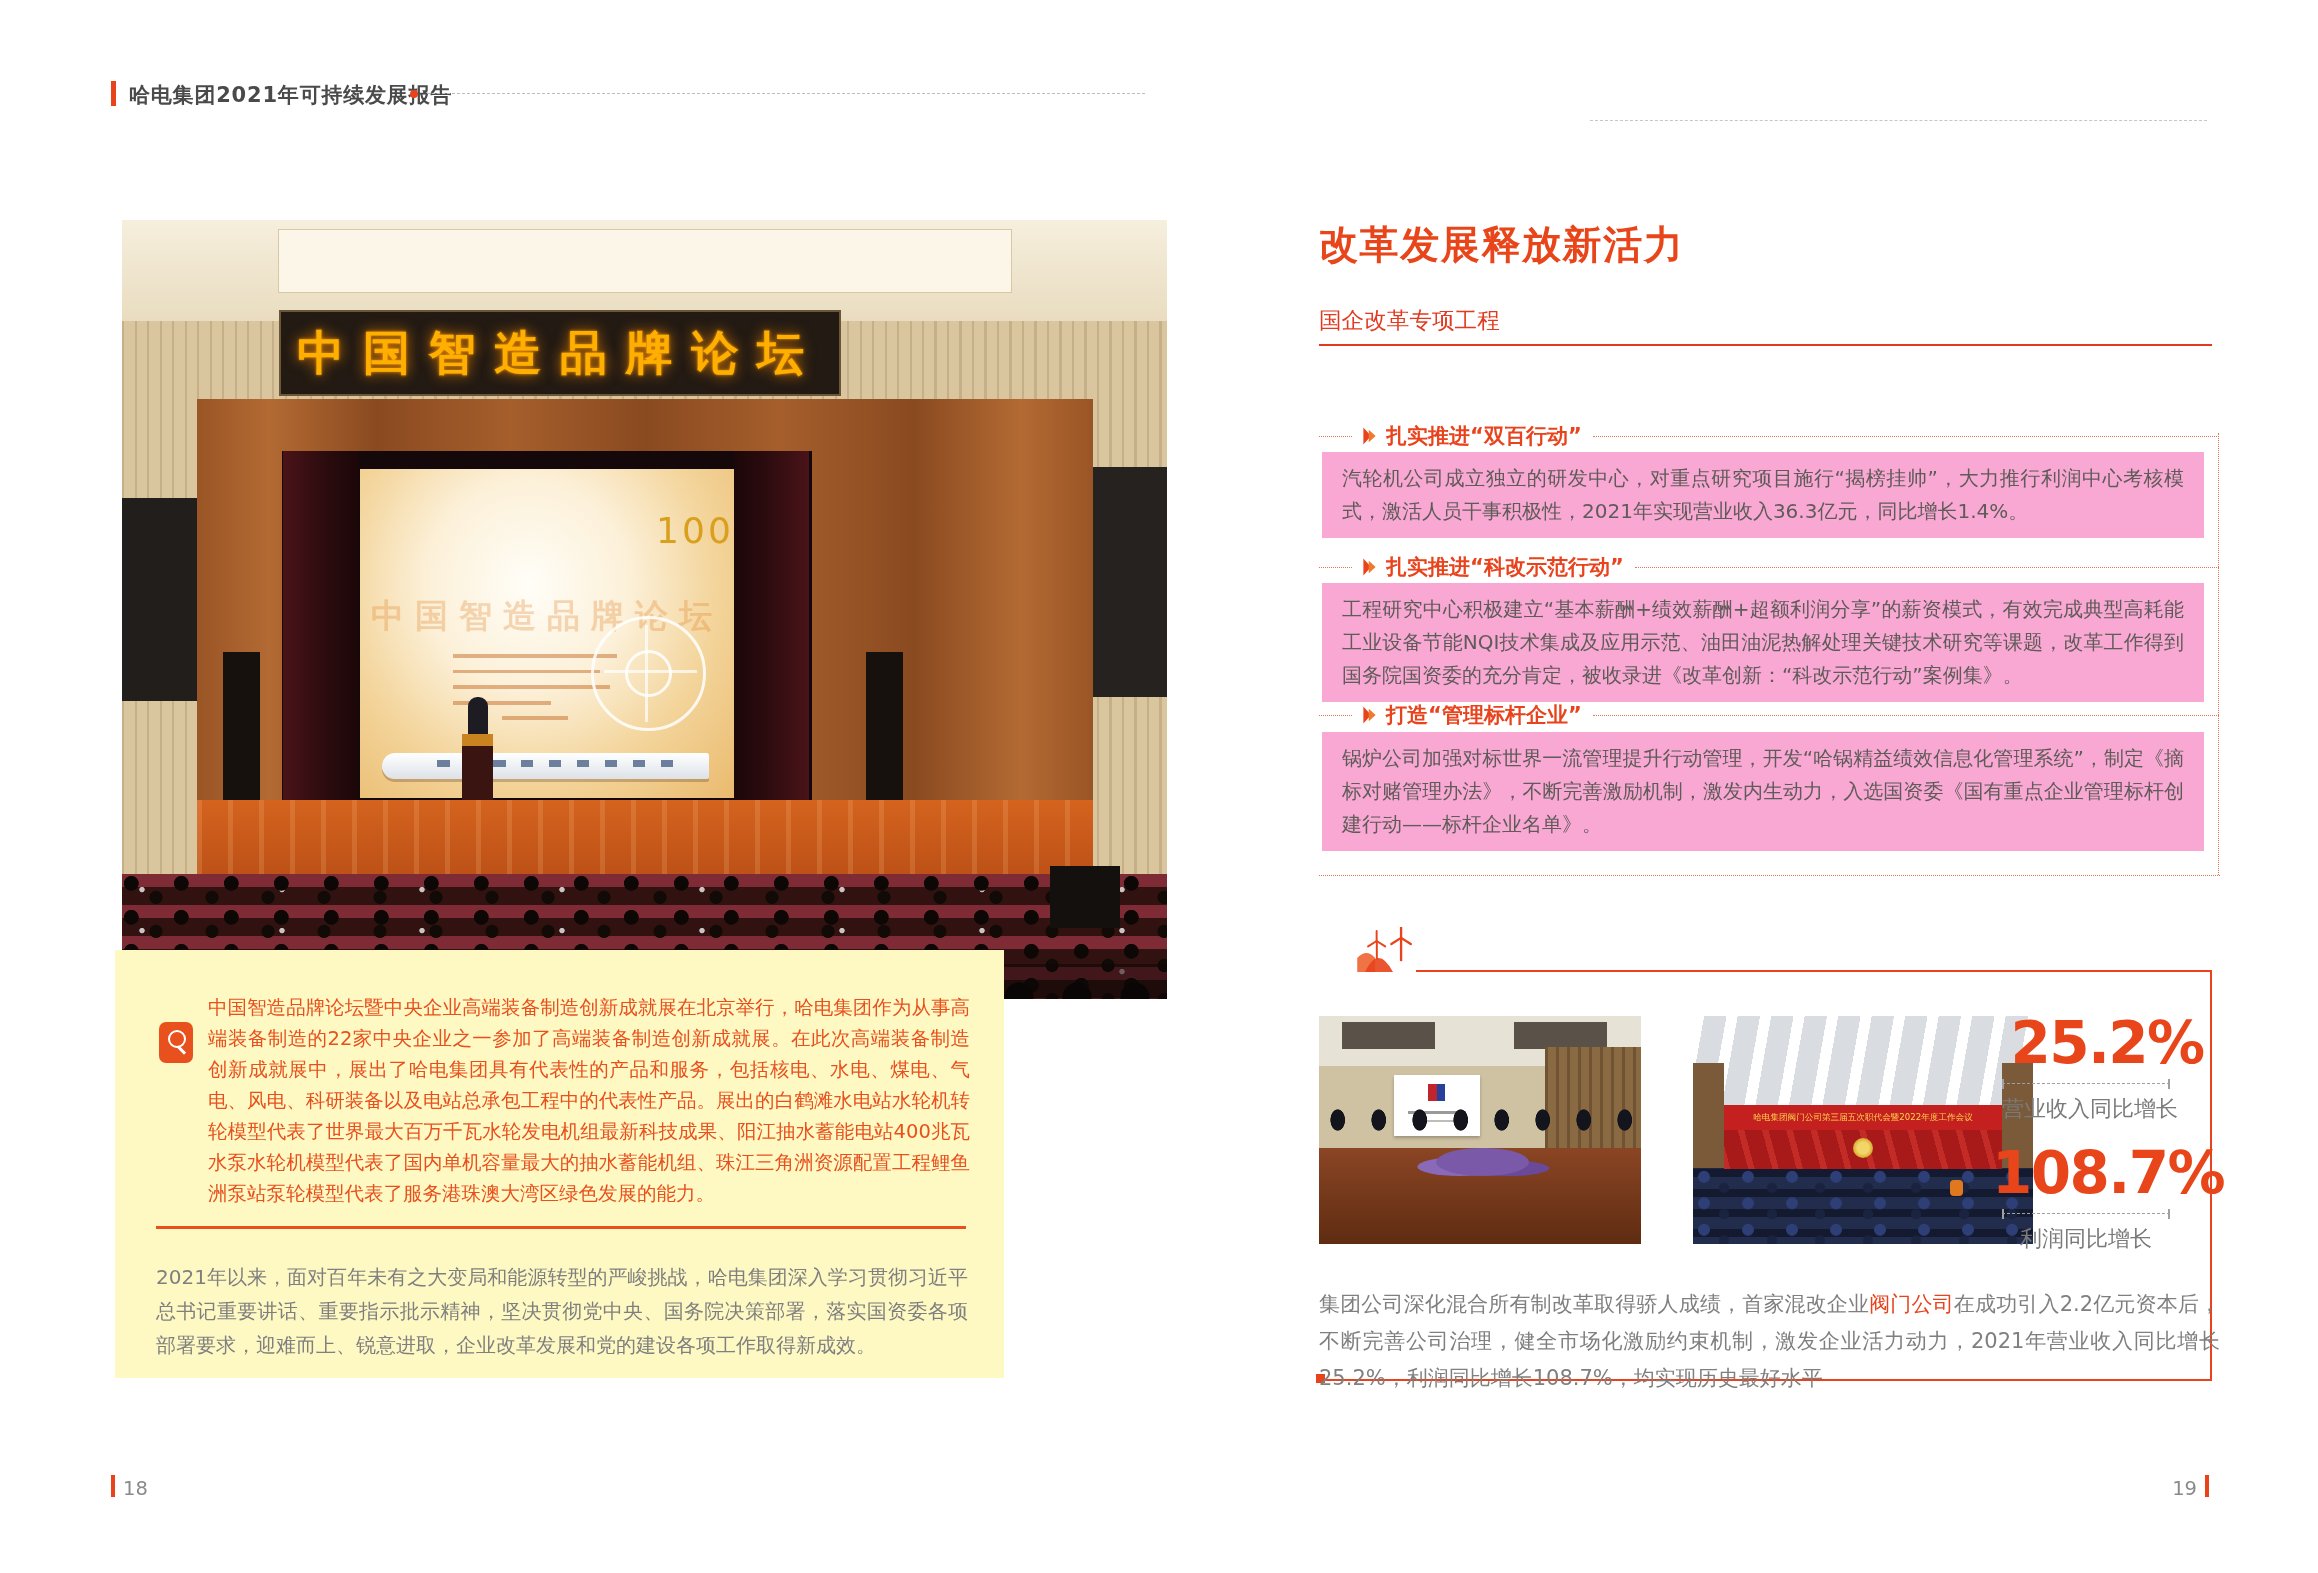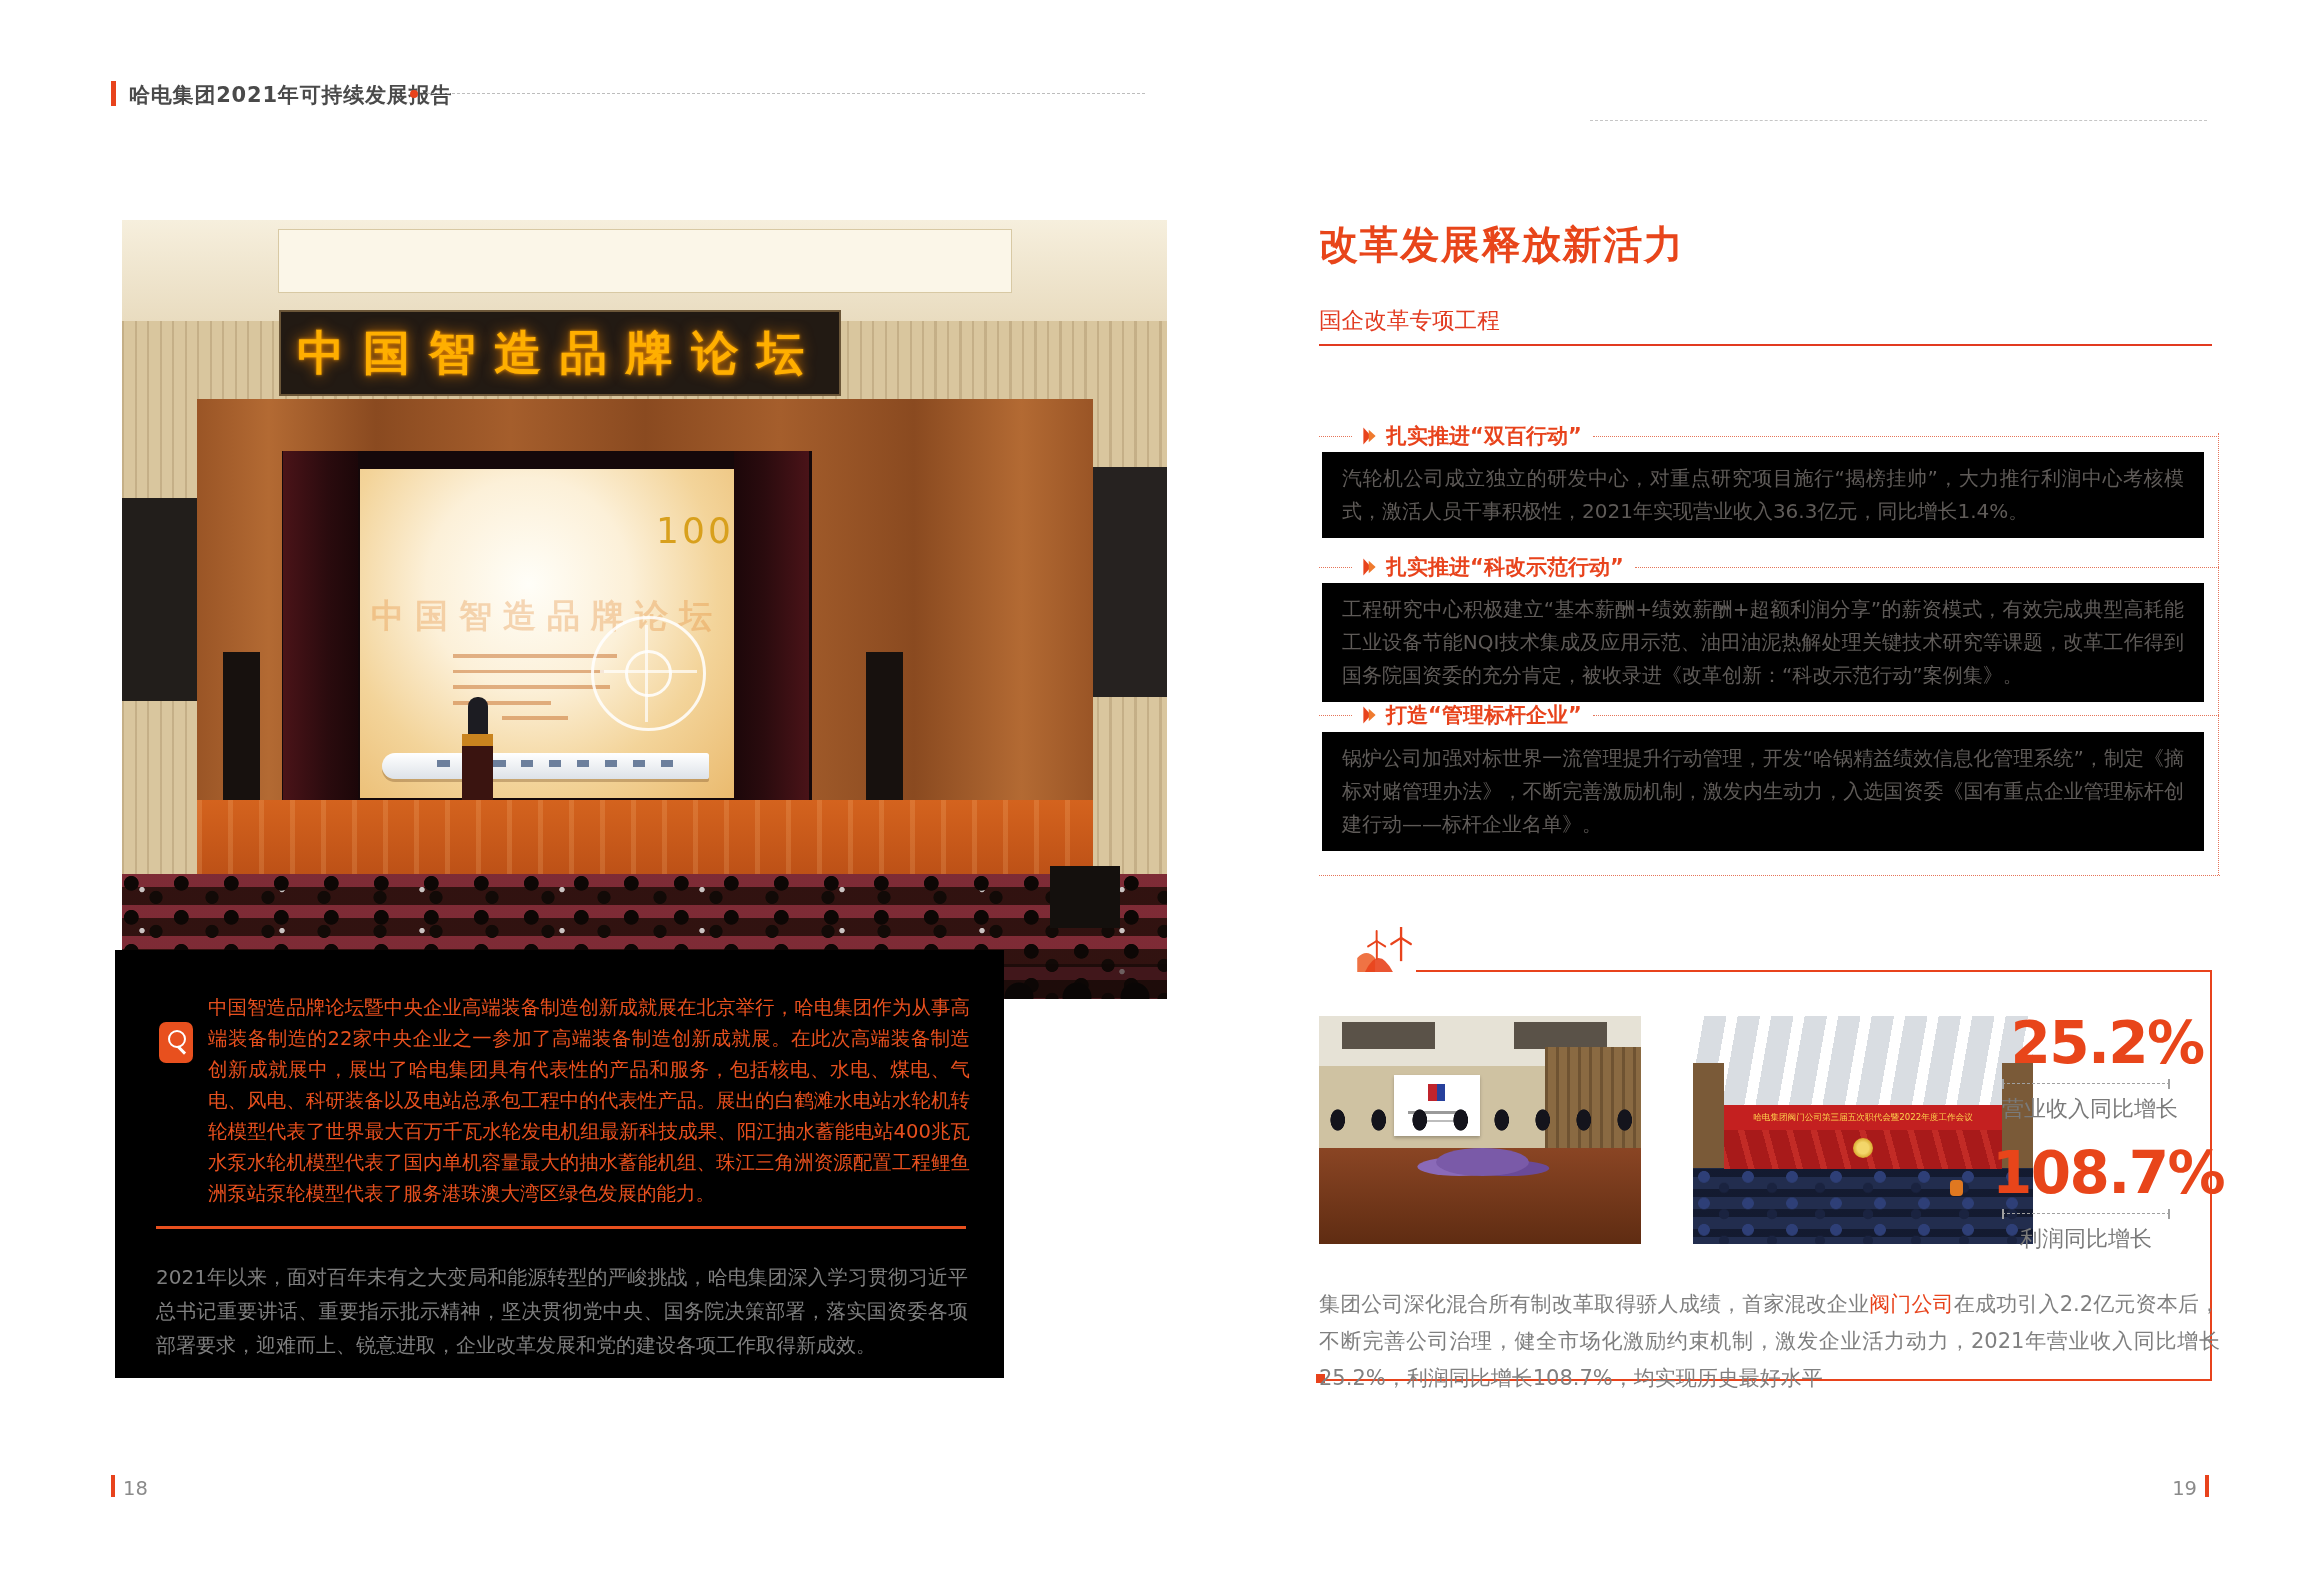--- a/index.html
+++ b/index.html
@@ -65,21 +65,21 @@
         radial-gradient(circle 7px at 9.3px 9.3px,#0d0705 7px,transparent 7.8px),
         radial-gradient(circle 6.2px at 34px 23.4px,#120a07 6.2px,transparent 7px),
         radial-gradient(circle 2.3px at 20px 15.6px,rgba(255,255,255,.75) 2.3px,transparent 3.1px),
         repeating-linear-gradient(180deg,rgba(142,47,60,.85) 0 12.5px,rgba(50,18,16,.92) 12.5px 31px);
       background-size:50px 34px,56px 34px,140px 41px,auto;}
   .pm-audience-front{left:0;top:744px;width:1045px;height:35px;background:rgba(15,8,6,.55);
       background-image:radial-gradient(circle 14px at 27px 33px,#0a0605 14px,transparent 15px);
       background-size:58px 35px;}
 
   
-  .gray-box{left:115px;top:950px;width:889px;height:428px;background:#000000;}
+  .gray-box{left:115px;top:950px;width:889px;height:428px;background:#fef9c3;}
   .mag-icon{left:44px;top:72px;width:34px;height:41px;background:#e8501e;border-radius:7px;}
   .mag-circle{left:8.6px;top:7.8px;width:14px;height:14px;border:2.3px solid #ffffff;border-radius:50%;}
   .mag-handle{left:21px;top:22.6px;width:3.1px;height:10px;background:#ffffff;transform:rotate(-45deg);}
   .caption{left:93px;top:42px;width:762px;font-size:19.5px;line-height:31px;color:#e8501e;text-align:justify;}
   .caption-sep{left:41px;top:276px;width:810px;height:3.1px;background:#e8501e;}
   .gray-para{left:41px;top:310px;width:812px;font-size:20px;line-height:34px;color:#7f7f7f;text-align:justify;}
 
   
   .pg18-bar{left:111px;top:1475px;width:3.9px;height:22px;background:#e8431c;}
   .pg18{left:123px;top:1477px;font-size:19.5px;color:#8a8a8a;}
@@ -90,21 +90,21 @@
   .rp-title{left:1319px;top:218px;font-size:39px;font-weight:bold;color:#e8451a;letter-spacing:1.6px;}
   .rp-subtitle{left:1319px;top:305px;font-size:22.6px;color:#e23a20;font-family:Liberation Mono, monospace;}
   .rp-subtitle-line{left:1319px;top:344px;width:893px;height:2.3px;background:#e23a20;}
 
   .sec-row{left:1319px;width:900px;height:28px;display:flex;align-items:center;}
   .sec-row .dot-stub{width:33px;height:0;border-top:1.6px dotted #e5755a;}
   .sec-row .sec-arrow{width:17px;height:20px;margin:0 7.8px 0 9.3px;flex:none;}
   .sec-heading{font-size:21px;font-weight:bold;color:#e8431c;padding-right:11px;white-space:nowrap;}
   .sec-row .dot-fill{flex:1;height:0;border-top:1.6px dotted #e5755a;}
   .sec-row1{top:422px;} .sec-row2{top:553px;} .sec-row3{top:701px;}
-  .sec-box{left:1322px;width:882px;background:#000000;color:#5f5b58;font-size:20px;line-height:33px;
+  .sec-box{left:1322px;width:882px;background:#f9a8d4;color:#5f5b58;font-size:20px;line-height:33px;
       padding:10px 20px;box-sizing:border-box;text-align:justify;}
   .sec-box1{top:452px;} .sec-box2{top:583px;} .sec-box3{top:732px;}
   .sec-right-border{left:2218px;top:433px;width:0;height:442px;border-left:1.6px dotted #e5755a;}
   .sec-bottom-border{left:1319px;top:875px;width:901px;height:0;border-top:1.6px dotted #e5755a;}
 
   
   .wind-icon{left:1357px;top:927px;width:61px;height:45px;}
   .frame-top{left:1416px;top:970px;width:796px;height:2.3px;background:#e8431c;}
   .frame-right{left:2210px;top:970px;width:2.3px;height:410px;background:#e8431c;}
   .frame-bottom{left:1325px;top:1379px;width:887px;height:2.3px;background:#e8431c;}

